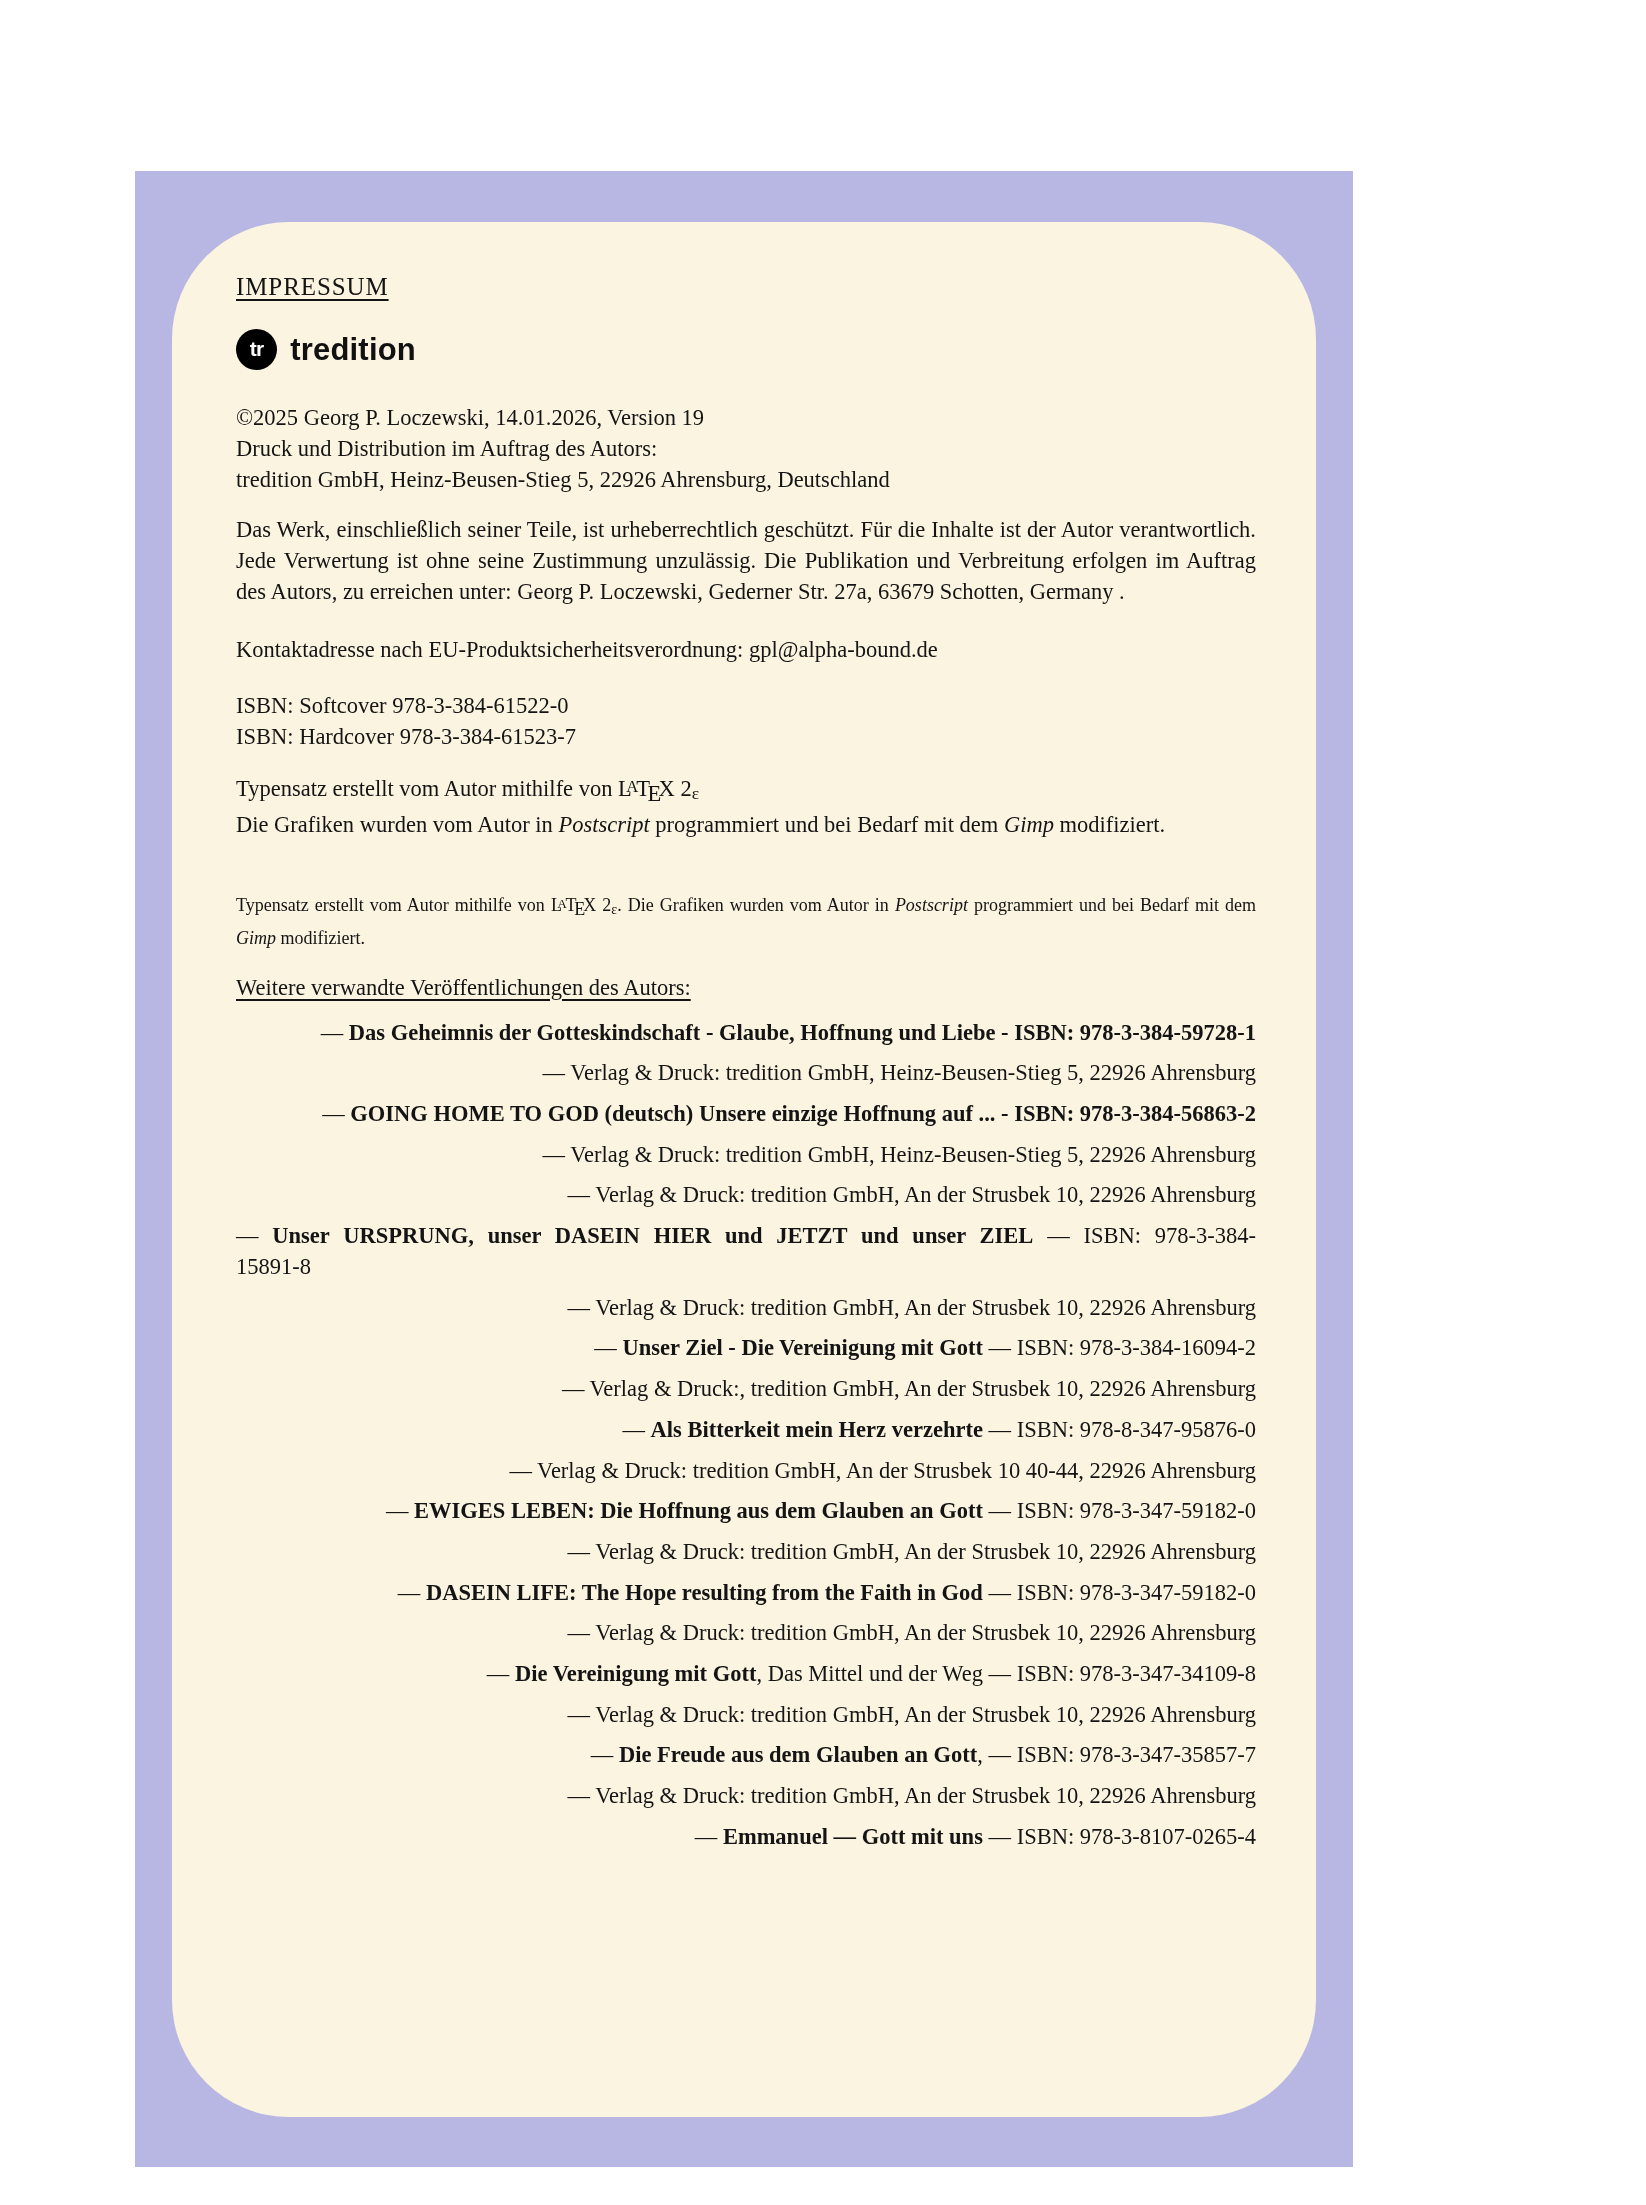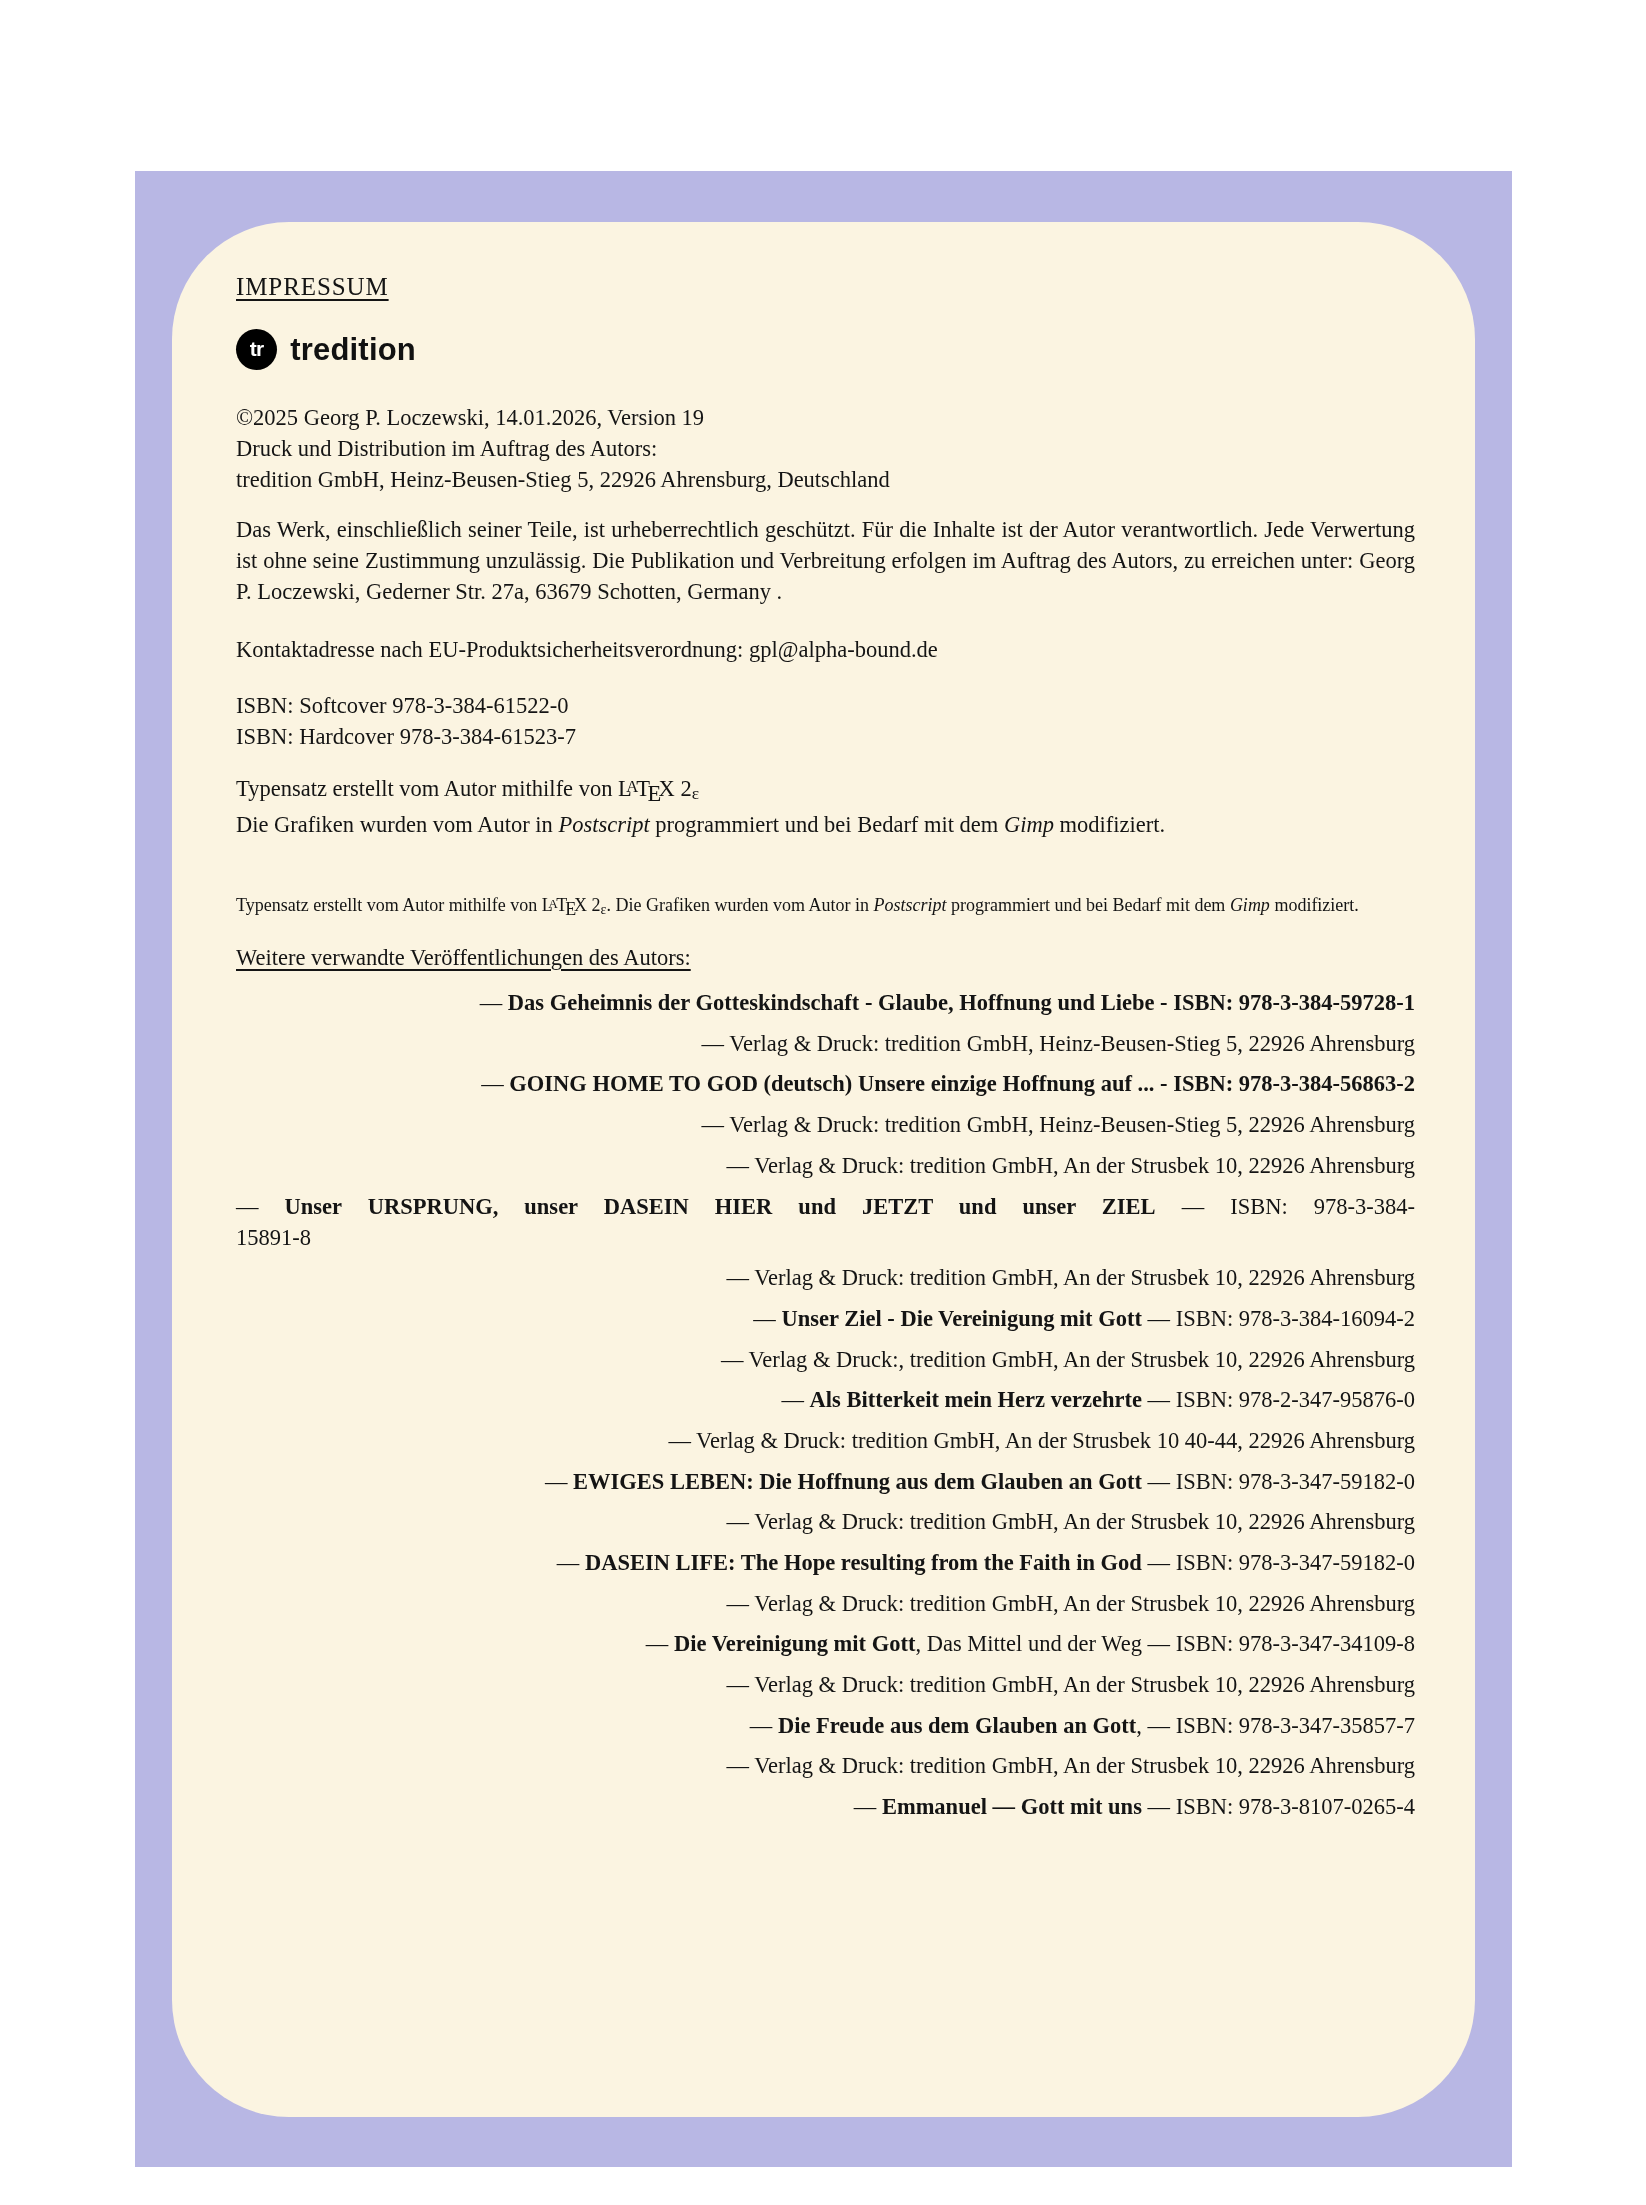--- a/index.html
+++ b/index.html
@@ -8,21 +8,21 @@
     width: 1646px;
     height: 2292px;
     position: relative;
     font-family: "Liberation Serif", serif;
     color: #141414;
   }
   .panel {
     position: absolute;
     left: 135px;
     top: 171px;
-    width: 1377px;
+    width: 1218px;
     height: 1996px;
     background: #b8b7e4;
   }
   .card {
     position: absolute;
     left: 37px;
     top: 51px;
     right: 37px;
     bottom: 50px;
     background: #fbf4e1;
@@ -167,21 +167,21 @@
       <div class="pubs">
           <div class="pub-title"><span class="seg-r">— </span><span class="seg-b">Das Geheimnis der Gotteskindschaft - Glaube, Hoffnung und Liebe - ISBN: 978-3-384-59728-1</span></div>
           <div class="pub-publisher">— Verlag &amp; Druck: tredition GmbH, Heinz-Beusen-Stieg 5, 22926 Ahrensburg</div>
           <div class="pub-title"><span class="seg-r">— </span><span class="seg-b">GOING HOME TO GOD (deutsch) Unsere einzige Hoffnung auf ... - ISBN: 978-3-384-56863-2</span></div>
           <div class="pub-publisher">— Verlag &amp; Druck: tredition GmbH, Heinz-Beusen-Stieg 5, 22926 Ahrensburg</div>
           <div class="pub-publisher">— Verlag &amp; Druck: tredition GmbH, An der Strusbek 10, 22926 Ahrensburg</div>
           <div class="pub-title justify"><span class="seg-r">— </span><span class="seg-b">Unser URSPRUNG, unser DASEIN HIER und JETZT und unser ZIEL</span><span class="seg-r"> — ISBN: 978-3-384-</span><br><span class="seg-r">15891-8</span></div>
           <div class="pub-publisher">— Verlag &amp; Druck: tredition GmbH, An der Strusbek 10, 22926 Ahrensburg</div>
           <div class="pub-title"><span class="seg-r">— </span><span class="seg-b">Unser Ziel - Die Vereinigung mit Gott</span><span class="seg-r"> — ISBN: 978-3-384-16094-2</span></div>
           <div class="pub-publisher">— Verlag &amp; Druck:, tredition GmbH, An der Strusbek 10, 22926 Ahrensburg</div>
-          <div class="pub-title"><span class="seg-r">— </span><span class="seg-b">Als Bitterkeit mein Herz verzehrte</span><span class="seg-r">  — ISBN: 978-2-347-95876-0</span></div>
+          <div class="pub-title"><span class="seg-r">— </span><span class="seg-b">Als Bitterkeit mein Herz verzehrte</span><span class="seg-r">  — ISBN: 978-8-347-95876-0</span></div>
           <div class="pub-publisher">— Verlag &amp; Druck: tredition GmbH, An der Strusbek 10 40-44, 22926 Ahrensburg</div>
           <div class="pub-title"><span class="seg-r">— </span><span class="seg-b">EWIGES LEBEN: Die Hoffnung aus dem Glauben an Gott</span><span class="seg-r"> — ISBN: 978-3-347-59182-0</span></div>
           <div class="pub-publisher">— Verlag &amp; Druck: tredition GmbH, An der Strusbek 10, 22926 Ahrensburg</div>
           <div class="pub-title"><span class="seg-r">— </span><span class="seg-b">DASEIN LIFE: The Hope resulting from the Faith in God</span><span class="seg-r"> — ISBN: 978-3-347-59182-0</span></div>
           <div class="pub-publisher">— Verlag &amp; Druck: tredition GmbH, An der Strusbek 10, 22926 Ahrensburg</div>
           <div class="pub-title"><span class="seg-r">— </span><span class="seg-b">Die Vereinigung mit Gott</span><span class="seg-r">, Das Mittel und der Weg — ISBN: 978-3-347-34109-8</span></div>
           <div class="pub-publisher">— Verlag &amp; Druck: tredition GmbH, An der Strusbek 10, 22926 Ahrensburg</div>
           <div class="pub-title"><span class="seg-r">— </span><span class="seg-b">Die Freude aus dem Glauben an Gott</span><span class="seg-r">, — ISBN: 978-3-347-35857-7</span></div>
           <div class="pub-publisher">— Verlag &amp; Druck: tredition GmbH, An der Strusbek 10, 22926 Ahrensburg</div>
           <div class="pub-title"><span class="seg-r">— </span><span class="seg-b">Emmanuel — Gott mit uns</span><span class="seg-r"> — ISBN: 978-3-8107-0265-4</span></div>

